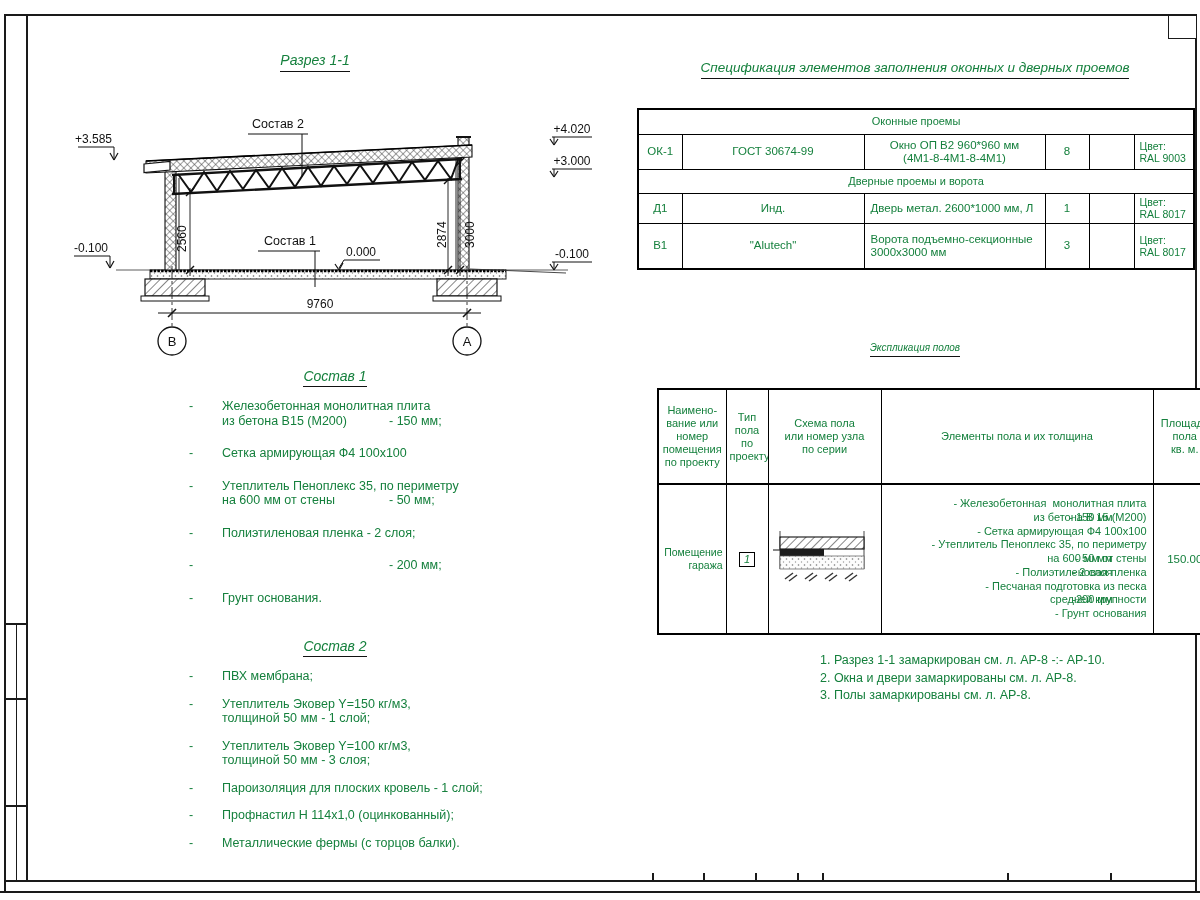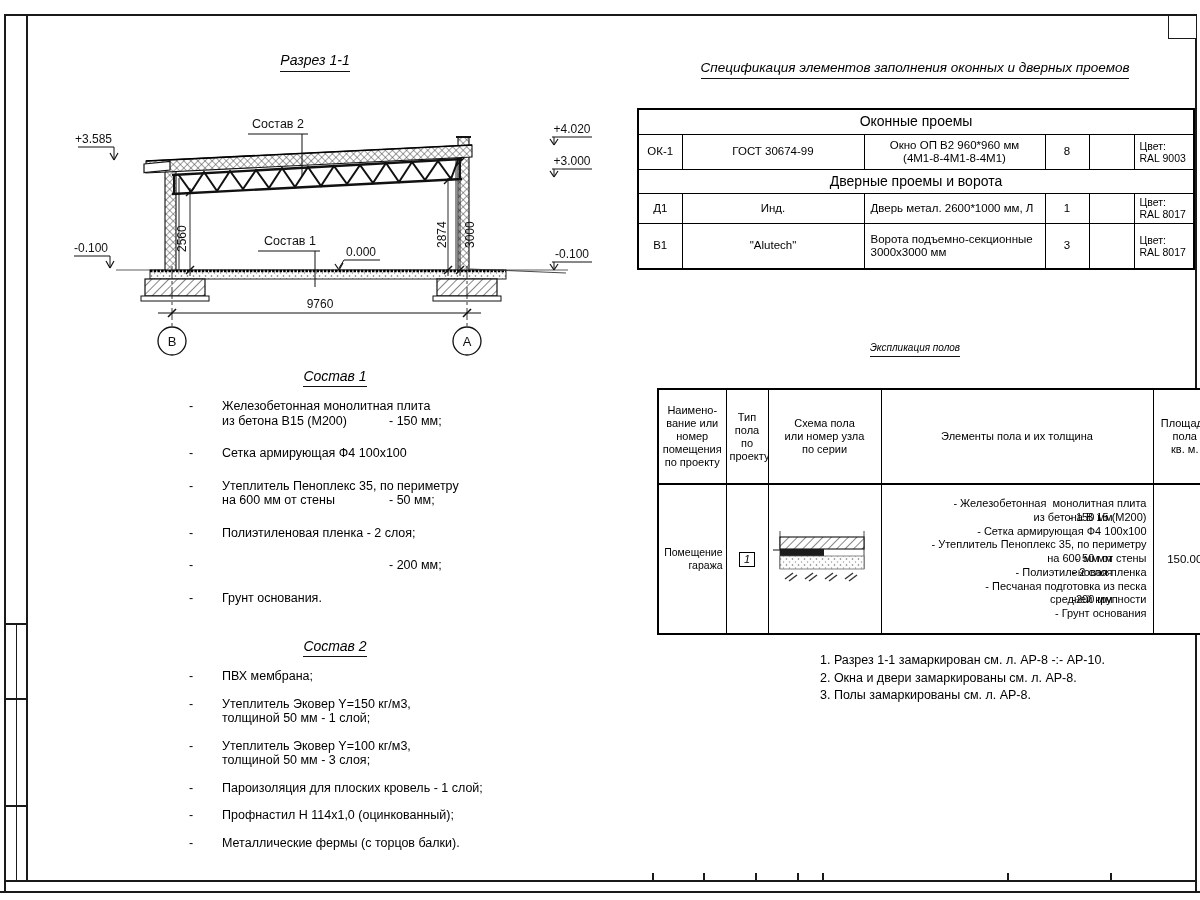--- a/index.html
+++ b/index.html
@@ -1,34 +1,34 @@
 <!DOCTYPE html>
 <html><head>
 <meta charset="utf-8">
 <style>
   html,body{margin:0;padding:0;background:#e8e8e8;}
   .sheet{position:relative;width:1200px;height:900px;background:#ffffff;overflow:hidden;
-         font-family:"Liberation Sans",sans-serif;color:#000000;}
+         font-family:"Liberation Sans",sans-serif;color:#15803d;}
   .abs{position:absolute;}
   .hline{position:absolute;background:#1a1a1a;height:1.5px;}
   .vline{position:absolute;background:#1a1a1a;width:1.5px;}
   .tick{position:absolute;background:#1a1a1a;width:1.5px;height:7px;}
   .cornerbox{position:absolute;border:1.5px solid #1a1a1a;background:#fff;}
 
   .dtitle{position:absolute;text-align:center;font-style:italic;font-size:14px;}
   .dtitle span{display:inline-block;border-bottom:1.4px solid #111;padding-bottom:3px;}
 
   
   table{border-collapse:collapse;table-layout:fixed;position:absolute;background:#fff;}
   table,table td{border:1px solid #000;}
   table{border-width:2px;}
   td{font-size:11.5px;text-align:center;vertical-align:middle;padding:1px 3px;line-height:13px;overflow:hidden;}
   .pre{white-space:pre-line;}
   .spec-note{font-size:10.5px;text-align:left;line-height:12px;padding-left:5px;}
-  .sec-row td{font-size:14px;}
+  .sec-row td{font-size:11px;}
   .floor-hdr td{border-bottom:2px solid #000;}
   .fe-cell{text-align:right;vertical-align:middle;padding:0 6px;}
   .fe-item{position:relative;white-space:pre-wrap;font-size:11px;line-height:13.8px;}
   .fe-val{position:absolute;right:34px;bottom:0;white-space:nowrap;}
   .type-box{display:inline-block;border:1px solid #000;font-style:italic;font-size:11px;
             padding:1px 4px;line-height:11px;}
 
   
   .sostav{position:absolute;width:330px;}
   .sostav h3{margin:0 0 12px 0;font-size:14px;font-style:italic;font-weight:normal;text-align:center;width:300px;}

